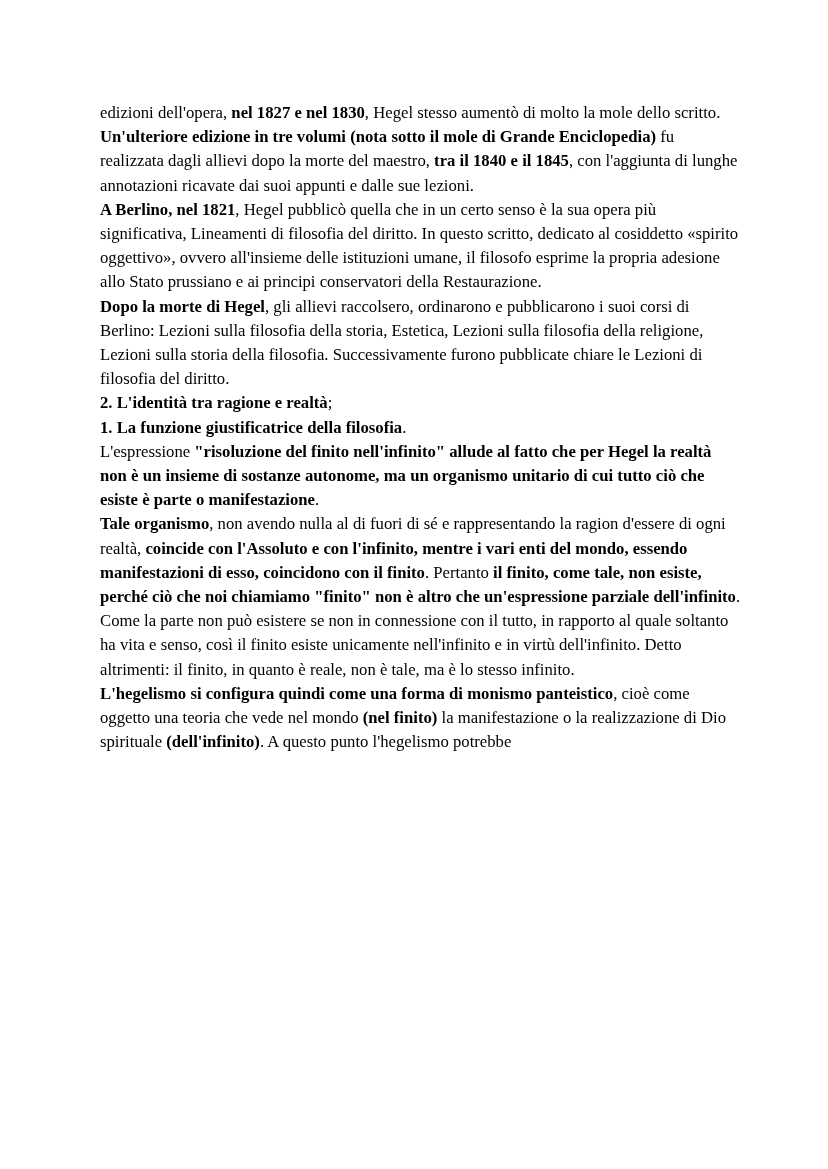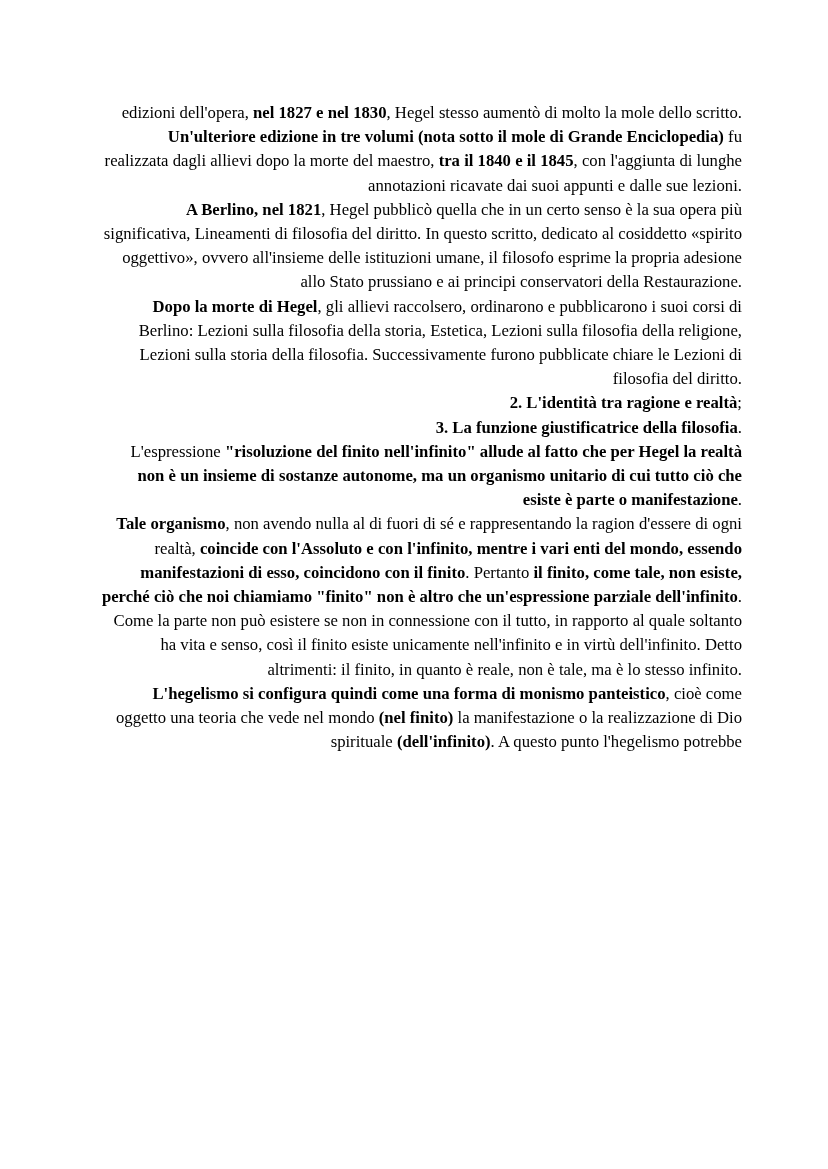--- a/index.html
+++ b/index.html
@@ -15,21 +15,21 @@
     box-sizing: border-box;
     padding: 101px 86px 0 100px;
     overflow: hidden;
   }
   .doc {
     width: 642px;
     font-family: "Liberation Serif", "DejaVu Serif", serif;
     font-size: 16.7px;
     line-height: 24.2px;
     color: #000000;
-    text-align: right;
+    text-align: left;
   }
   .doc p {
     margin: 0;
     padding: 0;
   }
   .doc span.b {
     font-weight: bold;
   }
   .doc h2.heading {
     font-family: "Liberation Serif", "DejaVu Serif", serif;
@@ -45,18 +45,18 @@
 </head>
 <body>
 
 <div class="page">
   <div class="doc">
       <p><span>edizioni dell'opera, </span><span class="b">nel 1827 e nel 1830</span><span>, Hegel stesso aumentò di molto la mole dello scritto.</span></p>
       <p><span class="b">Un'ulteriore edizione in tre volumi (nota sotto il mole di Grande Enciclopedia)</span><span> fu realizzata dagli allievi dopo la morte del maestro, </span><span class="b">tra il 1840 e il 1845</span><span>, con l'aggiunta di lunghe annotazioni ricavate dai suoi appunti e dalle sue lezioni.</span></p>
       <p><span class="b">A Berlino, nel 1821</span><span>, Hegel pubblicò quella che in un certo senso è la sua opera più significativa, Lineamenti di filosofia del diritto. In questo scritto, dedicato al cosiddetto «spirito oggettivo», ovvero all'insieme delle istituzioni umane, il filosofo esprime la propria adesione allo Stato prussiano e ai principi conservatori della Restaurazione.</span></p>
       <p><span class="b">Dopo la morte di Hegel</span><span>, gli allievi raccolsero, ordinarono e pubblicarono i suoi corsi di Berlino: Lezioni sulla filosofia della storia, Estetica, Lezioni sulla filosofia della religione, Lezioni sulla storia della filosofia. Successivamente furono pubblicate chiare le Lezioni di filosofia del diritto.</span></p>
       <p><span class="b">2. L'identità tra ragione e realtà</span><span>;</span></p>
-      <p><span class="b">3. La funzione giustificatrice della filosofia</span><span>.</span></p>
+      <p><span class="b">1. La funzione giustificatrice della filosofia</span><span>.</span></p>
       <p><span>L'espressione </span><span class="b">"risoluzione del finito nell'infinito" allude al fatto che per Hegel la realtà non è un insieme di sostanze autonome, ma un organismo unitario di cui tutto ciò che esiste è parte o manifestazione</span><span>.</span></p>
       <p><span class="b">Tale organismo</span><span>, non avendo nulla al di fuori di sé e rappresentando la ragion d'essere di ogni realtà, </span><span class="b">coincide con l'Assoluto e con l'infinito, mentre i vari enti del mondo, essendo manifestazioni di esso, coincidono con il finito</span><span>. Pertanto </span><span class="b">il finito, come tale, non esiste, perché ciò che noi chiamiamo "finito" non è altro che un'espressione parziale dell'infinito</span><span>. Come la parte non può esistere se non in connessione con il tutto, in rapporto al quale soltanto ha vita e senso, così il finito esiste unicamente nell'infinito e in virtù dell'infinito. Detto altrimenti: il finito, in quanto è reale, non è tale, ma è lo stesso infinito.</span></p>
       <p><span class="b">L'hegelismo si configura quindi come una forma di monismo panteistico</span><span>, cioè come oggetto una teoria che vede nel mondo </span><span class="b">(nel finito)</span><span> la manifestazione o la realizzazione di Dio spirituale </span><span class="b">(dell'infinito)</span><span>. A questo punto l'hegelismo potrebbe</span></p>
     </div>
 </div>
 
 </body></html>

